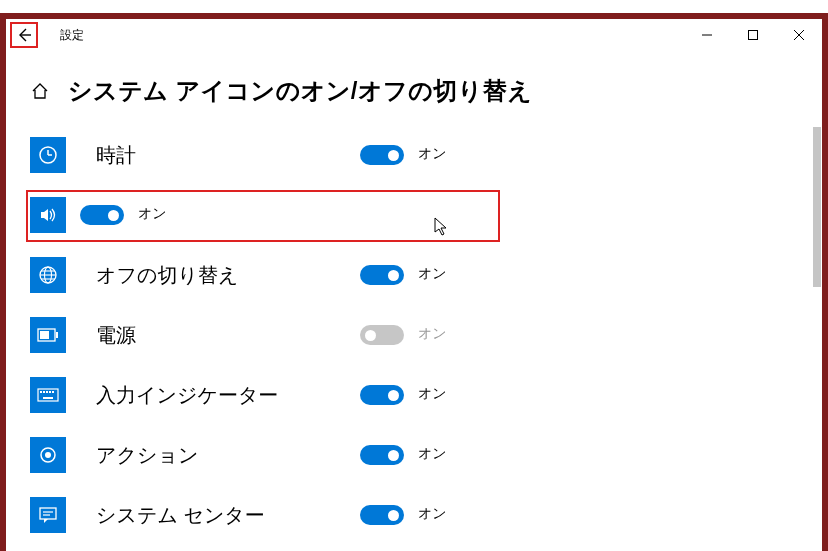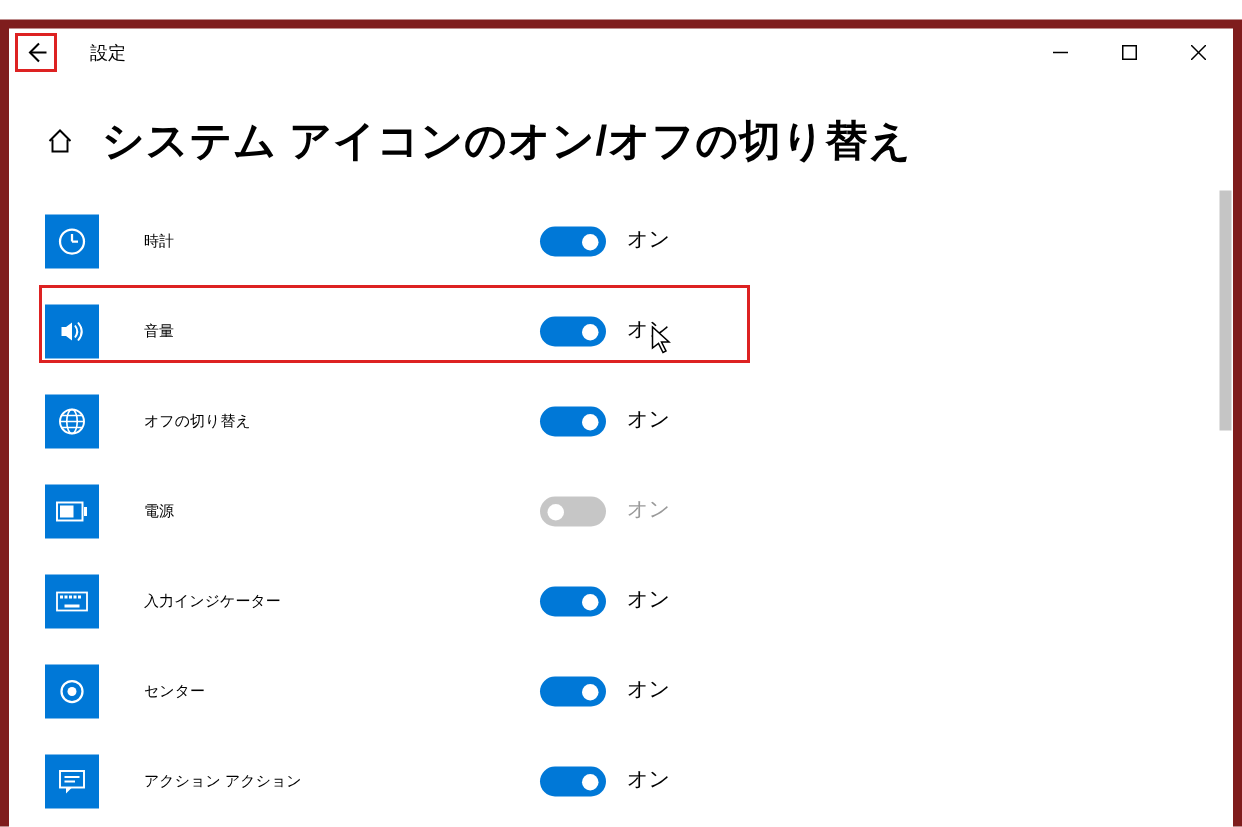--- a/index.html
+++ b/index.html
@@ -9,30 +9,30 @@
   
   .titlebar { height: 32px; display: flex; align-items: center; }
   .back-btn { width: 28px; height: 26px; margin-left: 4px; display: flex; align-items: center; justify-content: center; border: 2px solid #d22; }
   .title-text { font-size: 12px; margin-left: 22px; }
   .win-controls { margin-left: auto; display: flex; }
   .win-btn { width: 46px; height: 32px; display: flex; align-items: center; justify-content: center; font-size: 13px; }
 
   
   .header { display: flex; align-items: center; padding: 24px 0 18px 24px; }
   .home-icon { width: 20px; height: 20px; display: flex; align-items: center; justify-content: center; }
-  .page-title { font-size: 28px; font-weight: 600; margin-left: 18px; letter-spacing: 0.5px; }
+  .page-title { font-size: 24px; font-weight: 600; margin-left: 18px; letter-spacing: 0.5px; }
 
   
   .content { padding-left: 24px; position: relative; }
   .scrollbar { position: absolute; right: 1px; top: 108px; width: 8px; height: 160px; background: #c5c5c5; }
 
   .row { display: flex; align-items: center; height: 60px; position: relative; }
   .row-icon { width: 36px; height: 36px; background: #0078d7; display: flex; align-items: center; justify-content: center; margin-right: 14px; }
   .row-icon svg { fill: #fff; }
-  .row-label { font-size: 10px; width: 280px; padding-left: 16px; }
+  .row-label { font-size: 20px; width: 280px; padding-left: 16px; }
   .toggle-wrap { display: flex; align-items: flex-start; }
   .toggle { width: 44px; height: 20px; border-radius: 10px; position: relative; background: #0078d7; }
   .toggle.off { background: #999; opacity: 0.55; }
   .knob { width: 11px; height: 11px; border-radius: 50%; background: #fff; position: absolute; top: 4.5px; right: 5px; }
   .toggle.off .knob { left: 5px; right: auto; }
   .state-label { font-size: 14px; margin-left: 14px; }
   .state-label.disabled { color: #999; }
 
   .highlight-box { border: 2px solid #d22; position: absolute; left: 20px; top: 171px; width: 474px; height: 52px; pointer-events: none; }
 
@@ -99,21 +99,20 @@
       </div>
     </div>
 
     <div class="row">
       <div class="row-icon">
         <svg width="20" height="20" viewBox="0 0 20 20">
             <path d="M3 7 H6 L10 4 V16 L6 13 H3 Z" fill="#fff"></path>
             <path d="M12 6 Q15 10 12 14 M14 4 Q19 10 14 16" stroke="#fff" stroke-width="1.3" fill="none"></path>
           </svg>
       </div>
-      <div class="row-label">音量</div>
       <div class="toggle-wrap">
         <div class="toggle">
             <div class="knob"></div>
           </div>
         <div class="state-label">オン</div>
       </div>
     </div>
 
     <div class="row">
       <div class="row-icon">
@@ -172,39 +171,39 @@
       </div>
     </div>
 
     <div class="row">
       <div class="row-icon">
         <svg width="20" height="20" viewBox="0 0 20 20">
             <circle cx="10" cy="10" r="7" stroke="#fff" stroke-width="1.5" fill="none"></circle>
             <circle cx="10" cy="10" r="3" fill="#fff"></circle>
           </svg>
       </div>
-      <div class="row-label">センター</div>
+      <div class="row-label">アクション</div>
       <div class="toggle-wrap">
         <div class="toggle">
             <div class="knob"></div>
           </div>
         <div class="state-label">オン</div>
       </div>
     </div>
 
     <div class="row">
       <div class="row-icon">
         <svg width="20" height="20" viewBox="0 0 20 20">
             <rect x="2" y="3" width="16" height="11" stroke="#fff" stroke-width="1.3" fill="none"></rect>
             <path d="M6 14 L6 18 L10 14" fill="#fff"></path>
             <line x1="5" y1="7" x2="15" y2="7" stroke="#fff" stroke-width="1.2"></line>
             <line x1="5" y1="10" x2="12" y2="10" stroke="#fff" stroke-width="1.2"></line>
           </svg>
       </div>
-      <div class="row-label">アクション アクション</div>
+      <div class="row-label">システム センター</div>
       <div class="toggle-wrap">
         <div class="toggle">
             <div class="knob"></div>
           </div>
         <div class="state-label">オン</div>
       </div>
     </div>
 
   </div>
 

